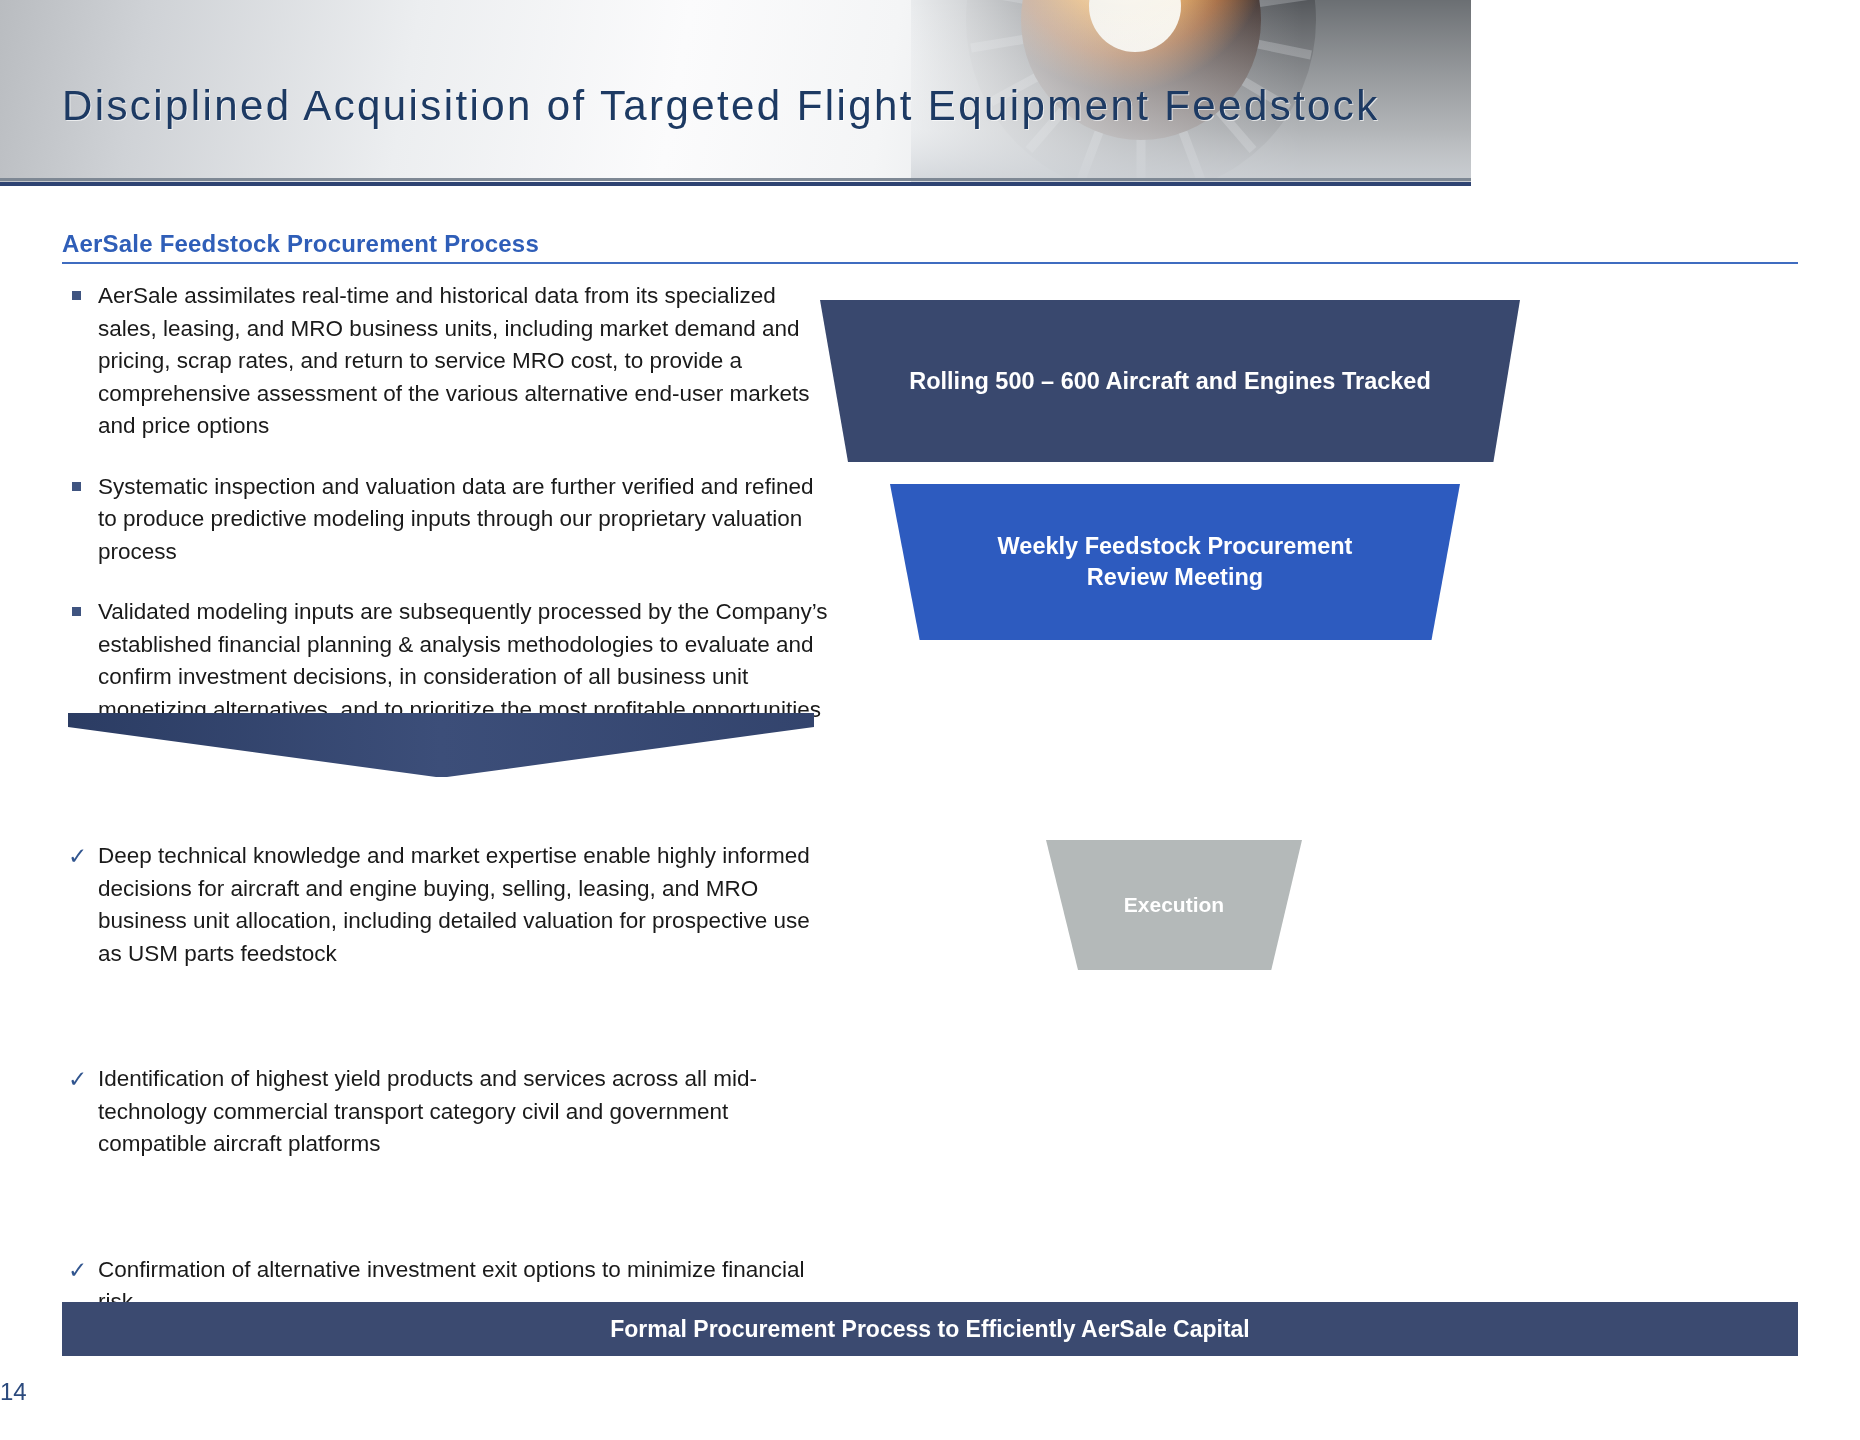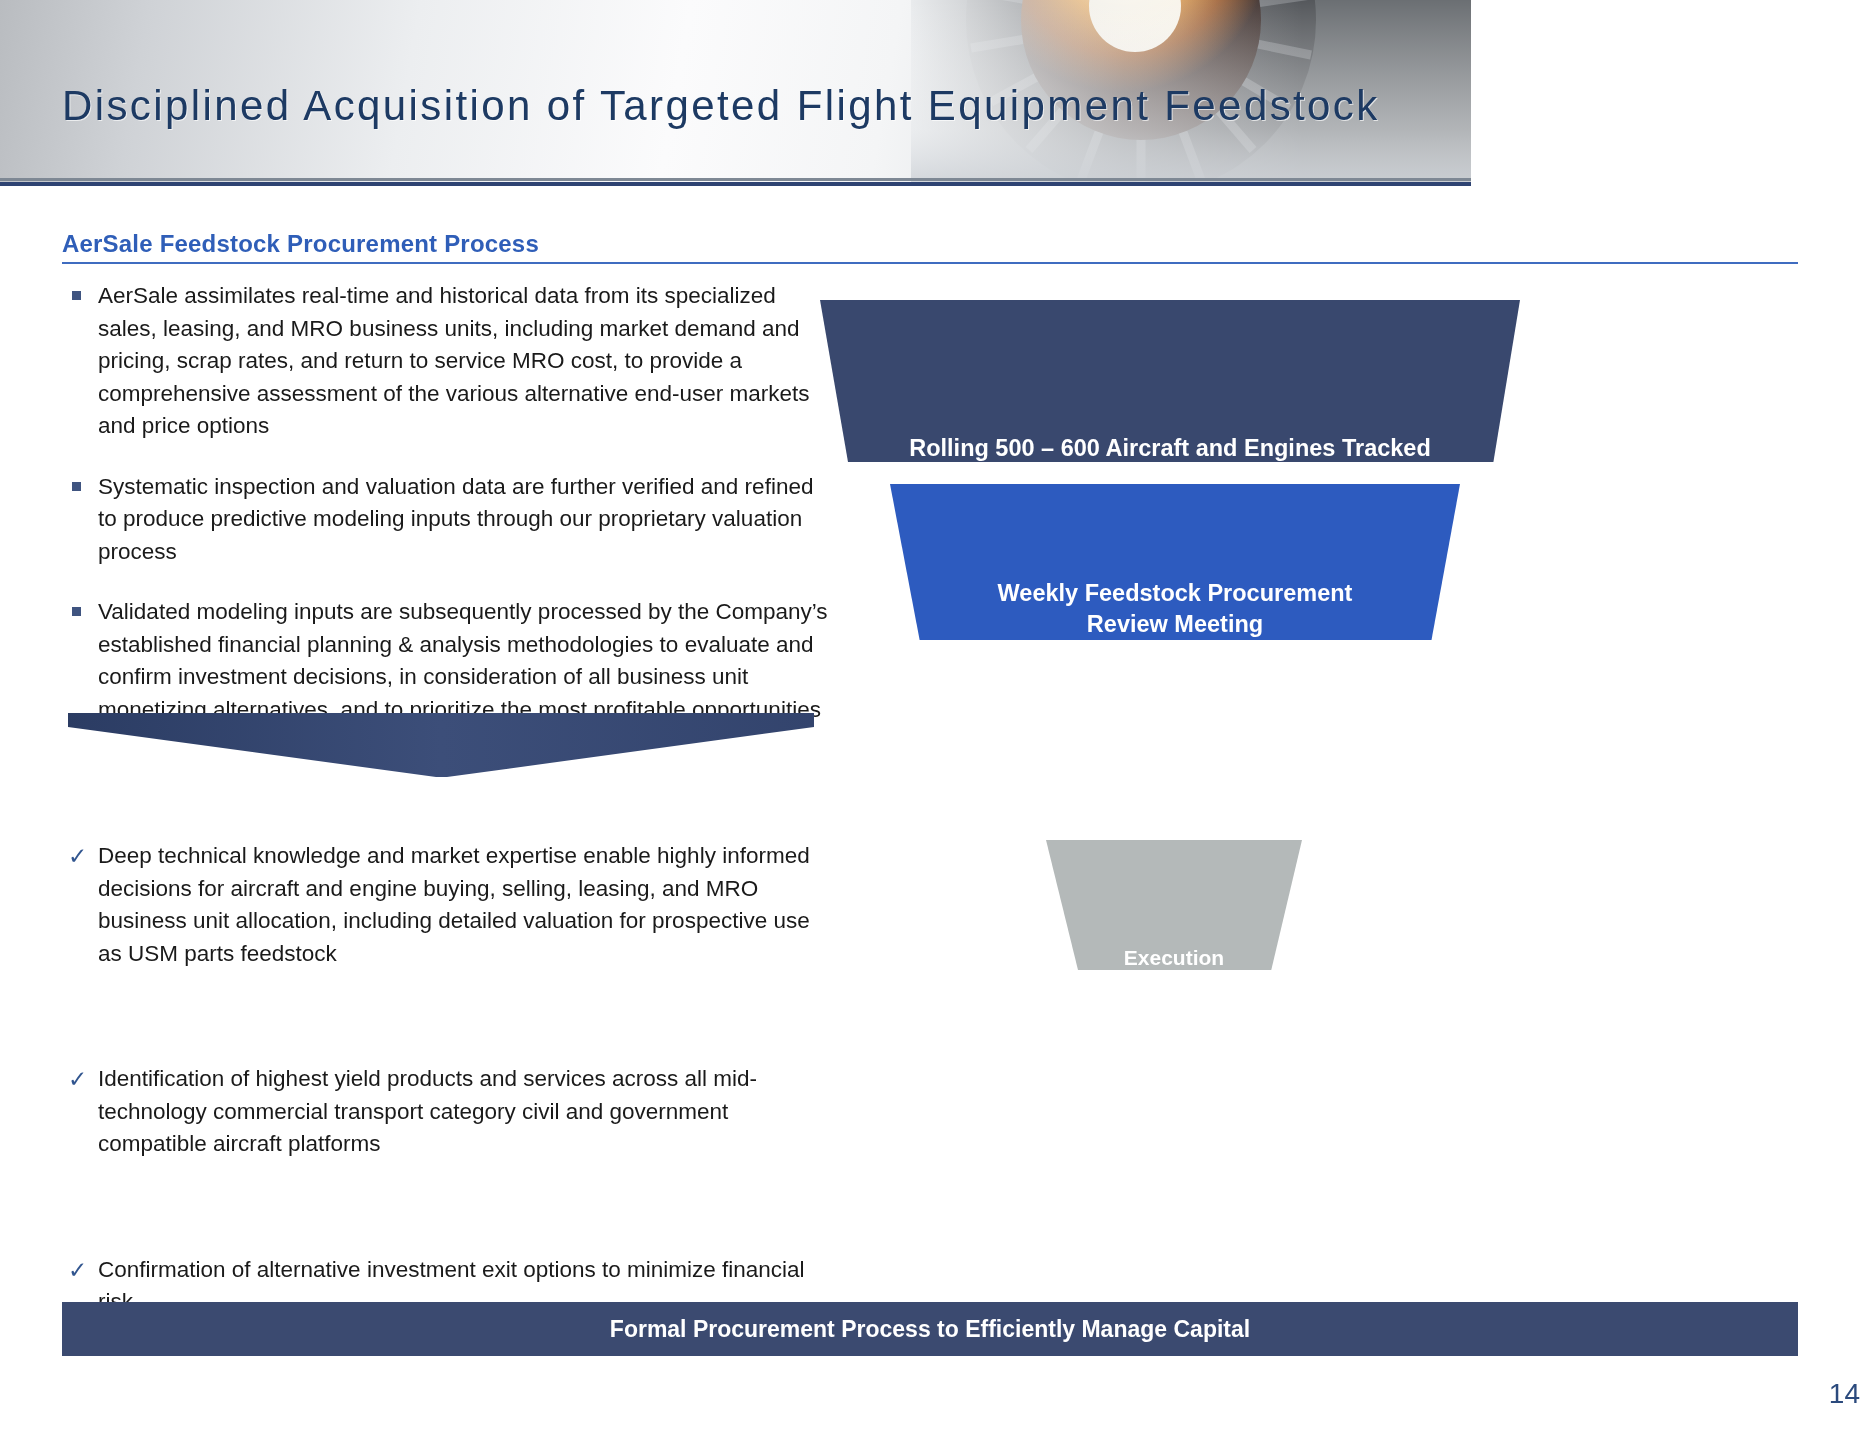--- a/index.html
+++ b/index.html
@@ -133,21 +133,21 @@
   
   .funnel {
     position: absolute;
     left: 820px; top: 300px;
     width: 1000px;
     height: 800px;
   }
   .stage {
     position: absolute;
     display: flex;
-    align-items: flex-end;
+    align-items: center;
     justify-content: center;
     color: #ffffff;
     font-weight: bold;
     text-align: center;
   }
   .stage-label { position: relative; z-index: 2; }
 
   #stage-0 {
     left: 0px; top: 0px;
     width: 700px; height: 162px;
@@ -202,22 +202,22 @@
     justify-content: center;
     color: #ffffff;
     font-weight: bold;
     font-size: 23px;
   }
 
   .page-number {
     position: absolute;
     left: 0; top: 1378px;
     width: 1860px;
-    text-align: right;
-    font-size: 28px;
+    text-align: left;
+    font-size: 24px;
     color: #2b4a7d;
   }
 </style>
 </head>
 <body>
 
 <div class="header-band">
   <div class="header-photo">
     <svg width="560" height="186" viewBox="0 0 560 186" xmlns="http://www.w3.org/2000/svg">
       <defs>
@@ -331,16 +331,16 @@
       <span>Weekly Feedstock Procurement</span><br>
       <span>Review Meeting</span>
     </span>
   </div>
   <div class="stage" id="stage-3">
     <span class="stage-label">Execution</span>
   </div>
 </div>
 
 <div class="bottom-banner">
-  <span>Formal Procurement Process to Efficiently Manage Capital</span>
+  <span>Formal Procurement Process to Efficiently AerSale Capital</span>
 </div>
 
 <div class="page-number">14</div>
 
 </body></html>

